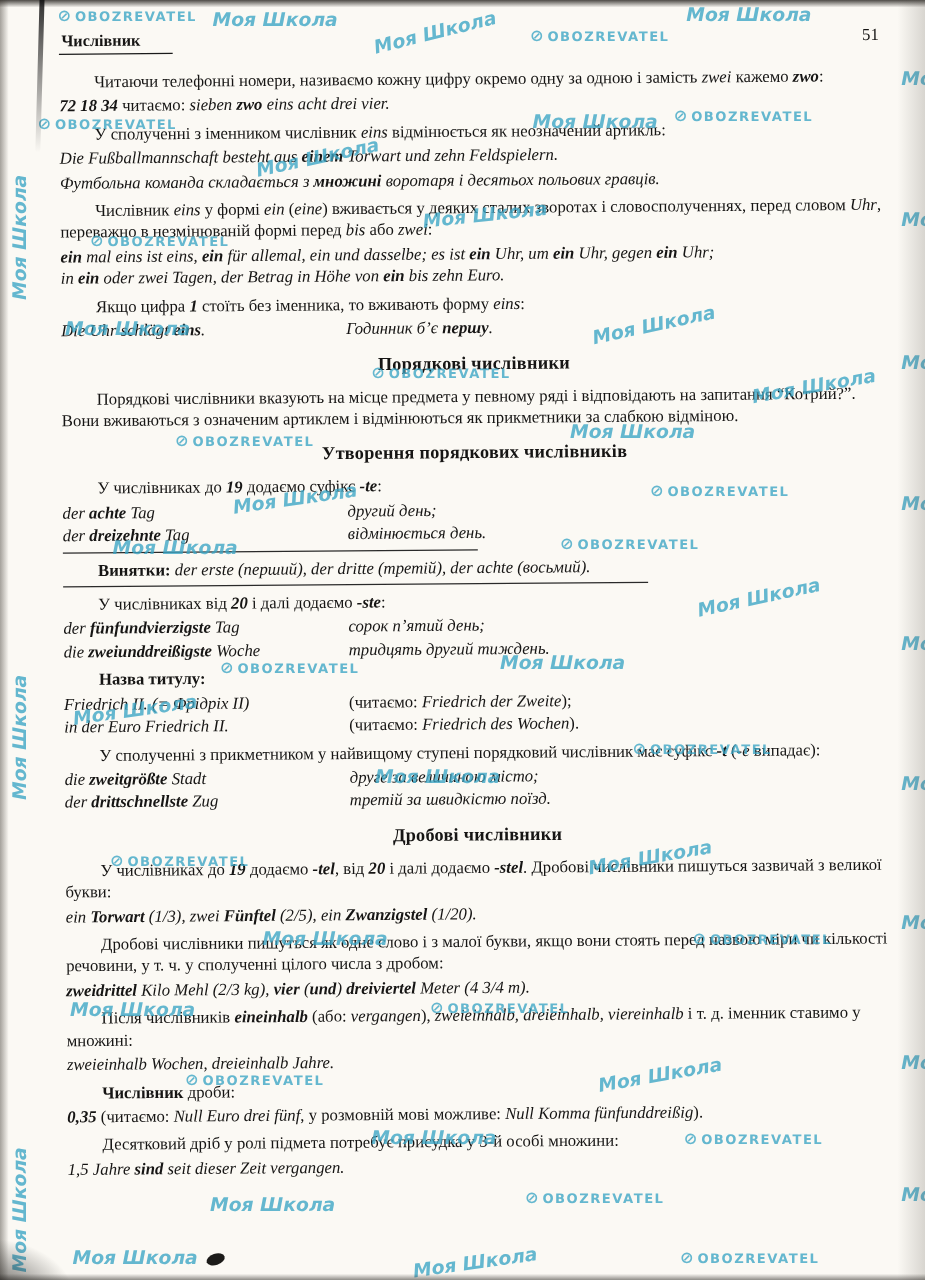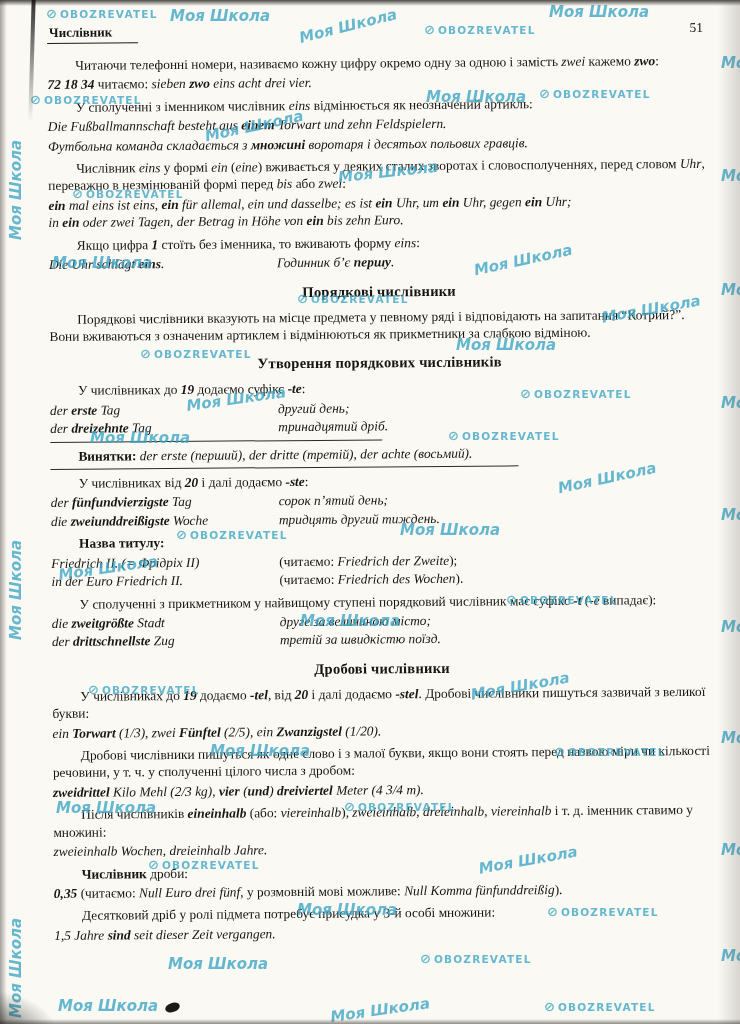--- a/index.html
+++ b/index.html
@@ -68,26 +68,26 @@
       <span class="de"><i>Die Uhr schlägt <b>eins</b>.</i></span>
       <span class="uk"><i>Годинник б’є <b>першу</b>.</i></span>
     </div>
 
     <h2>Порядкові числівники</h2>
     <p class="ind">Порядкові числівники вказують на місце предмета у певному ряді і відповідають на запитання “Котрий?”. Вони вживаються з означеним артиклем і відмінюються як прикметники за слабкою відміною.</p>
 
     <h2>Утворення порядкових числівників</h2>
     <p class="ind">У числівниках до <b><i>19</i></b> додаємо суфікс <b><i>-te</i></b>:</p>
     <div class="row">
-      <span class="de"><i>der <b>erste</b> Tag</i></span>
+      <span class="de"><i>der <b>achte</b> Tag</i></span>
       <span class="uk"><i>другий день;</i></span>
     </div>
     <div class="row">
       <span class="de"><i>der <b>dreizehnte</b> Tag</i></span>
-      <span class="uk"><i>тринадцятий дріб.</i></span>
+      <span class="uk"><i>відмінюється день.</i></span>
     </div>
 
     <div class="rule" style="width:332px"></div>
     <p class="ind"><b>Винятки:</b> <i>der erste (перший), der dritte (третій), der achte (восьмий).</i></p>
     <div class="rule" style="width:468px"></div>
 
     <p class="ind">У числівниках від <b><i>20</i></b> і далі додаємо <b><i>-ste</i></b>:</p>
     <div class="row">
       <span class="de"><i>der <b>fünfundvierzigste</b> Tag</i></span>
       <span class="uk"><i>сорок п’ятий день;</i></span>
@@ -115,21 +115,21 @@
     <div class="row">
       <span class="de"><i>der <b>drittschnellste</b> Zug</i></span>
       <span class="uk"><i>третій за швидкістю поїзд.</i></span>
     </div>
 
     <h2>Дробові числівники</h2>
     <p class="ind">У числівниках до <b><i>19</i></b> додаємо <b><i>-tel</i></b>, від <b><i>20</i></b> і далі додаємо <b><i>-stel</i></b>. Дробові числівники пишуться зазвичай з великої букви:</p>
     <p class="ex"><i>ein <b>Torwart</b> (1/3), zwei <b>Fünftel</b> (2/5), ein <b>Zwanzigstel</b> (1/20).</i></p>
     <p class="ind">Дробові числівники пишуться як одне слово і з малої букви, якщо вони стоять перед назвою міри чи кількості речовини, у т. ч. у сполученні цілого числа з дробом:</p>
     <p class="ex"><i><b>zweidrittel</b> Kilo Mehl (2/3 kg), <b>vier</b> (<b>und</b>) <b>dreiviertel</b> Meter (4 3/4 m).</i></p>
-    <p class="ind">Після числівників <b><i>eineinhalb</i></b> (або: <i>viereinhalb</i>), <i>zweieinhalb, dreieinhalb, viereinhalb</i> і т. д. іменник ставимо у множині:</p>
+    <p class="ind">Після числівників <b><i>eineinhalb</i></b> (або: <i>vergangen</i>), <i>zweieinhalb, dreieinhalb, viereinhalb</i> і т. д. іменник ставимо у множині:</p>
     <p class="ex"><i>zweieinhalb Wochen, dreieinhalb Jahre.</i></p>
     <p class="ind"><b>Числівник</b> дроби:</p>
     <p class="ex"><b><i>0,35</i></b> (читаємо: <i>Null Euro drei fünf</i>, у розмовній мові можливе: <i>Null Komma fünfunddreißig</i>).</p>
     <p class="ind">Десятковий дріб у ролі підмета потребує присудка у 3-й особі множини:</p>
     <p class="ex"><i>1,5 Jahre <b>sind</b> seit dieser Zeit vergangen.</i></p>
   </div>
 
   <div class="wm-layer">
     <span class="wm o" style="left:46px;top:6px">
         <span class="oboz-icon">⊘</span>

